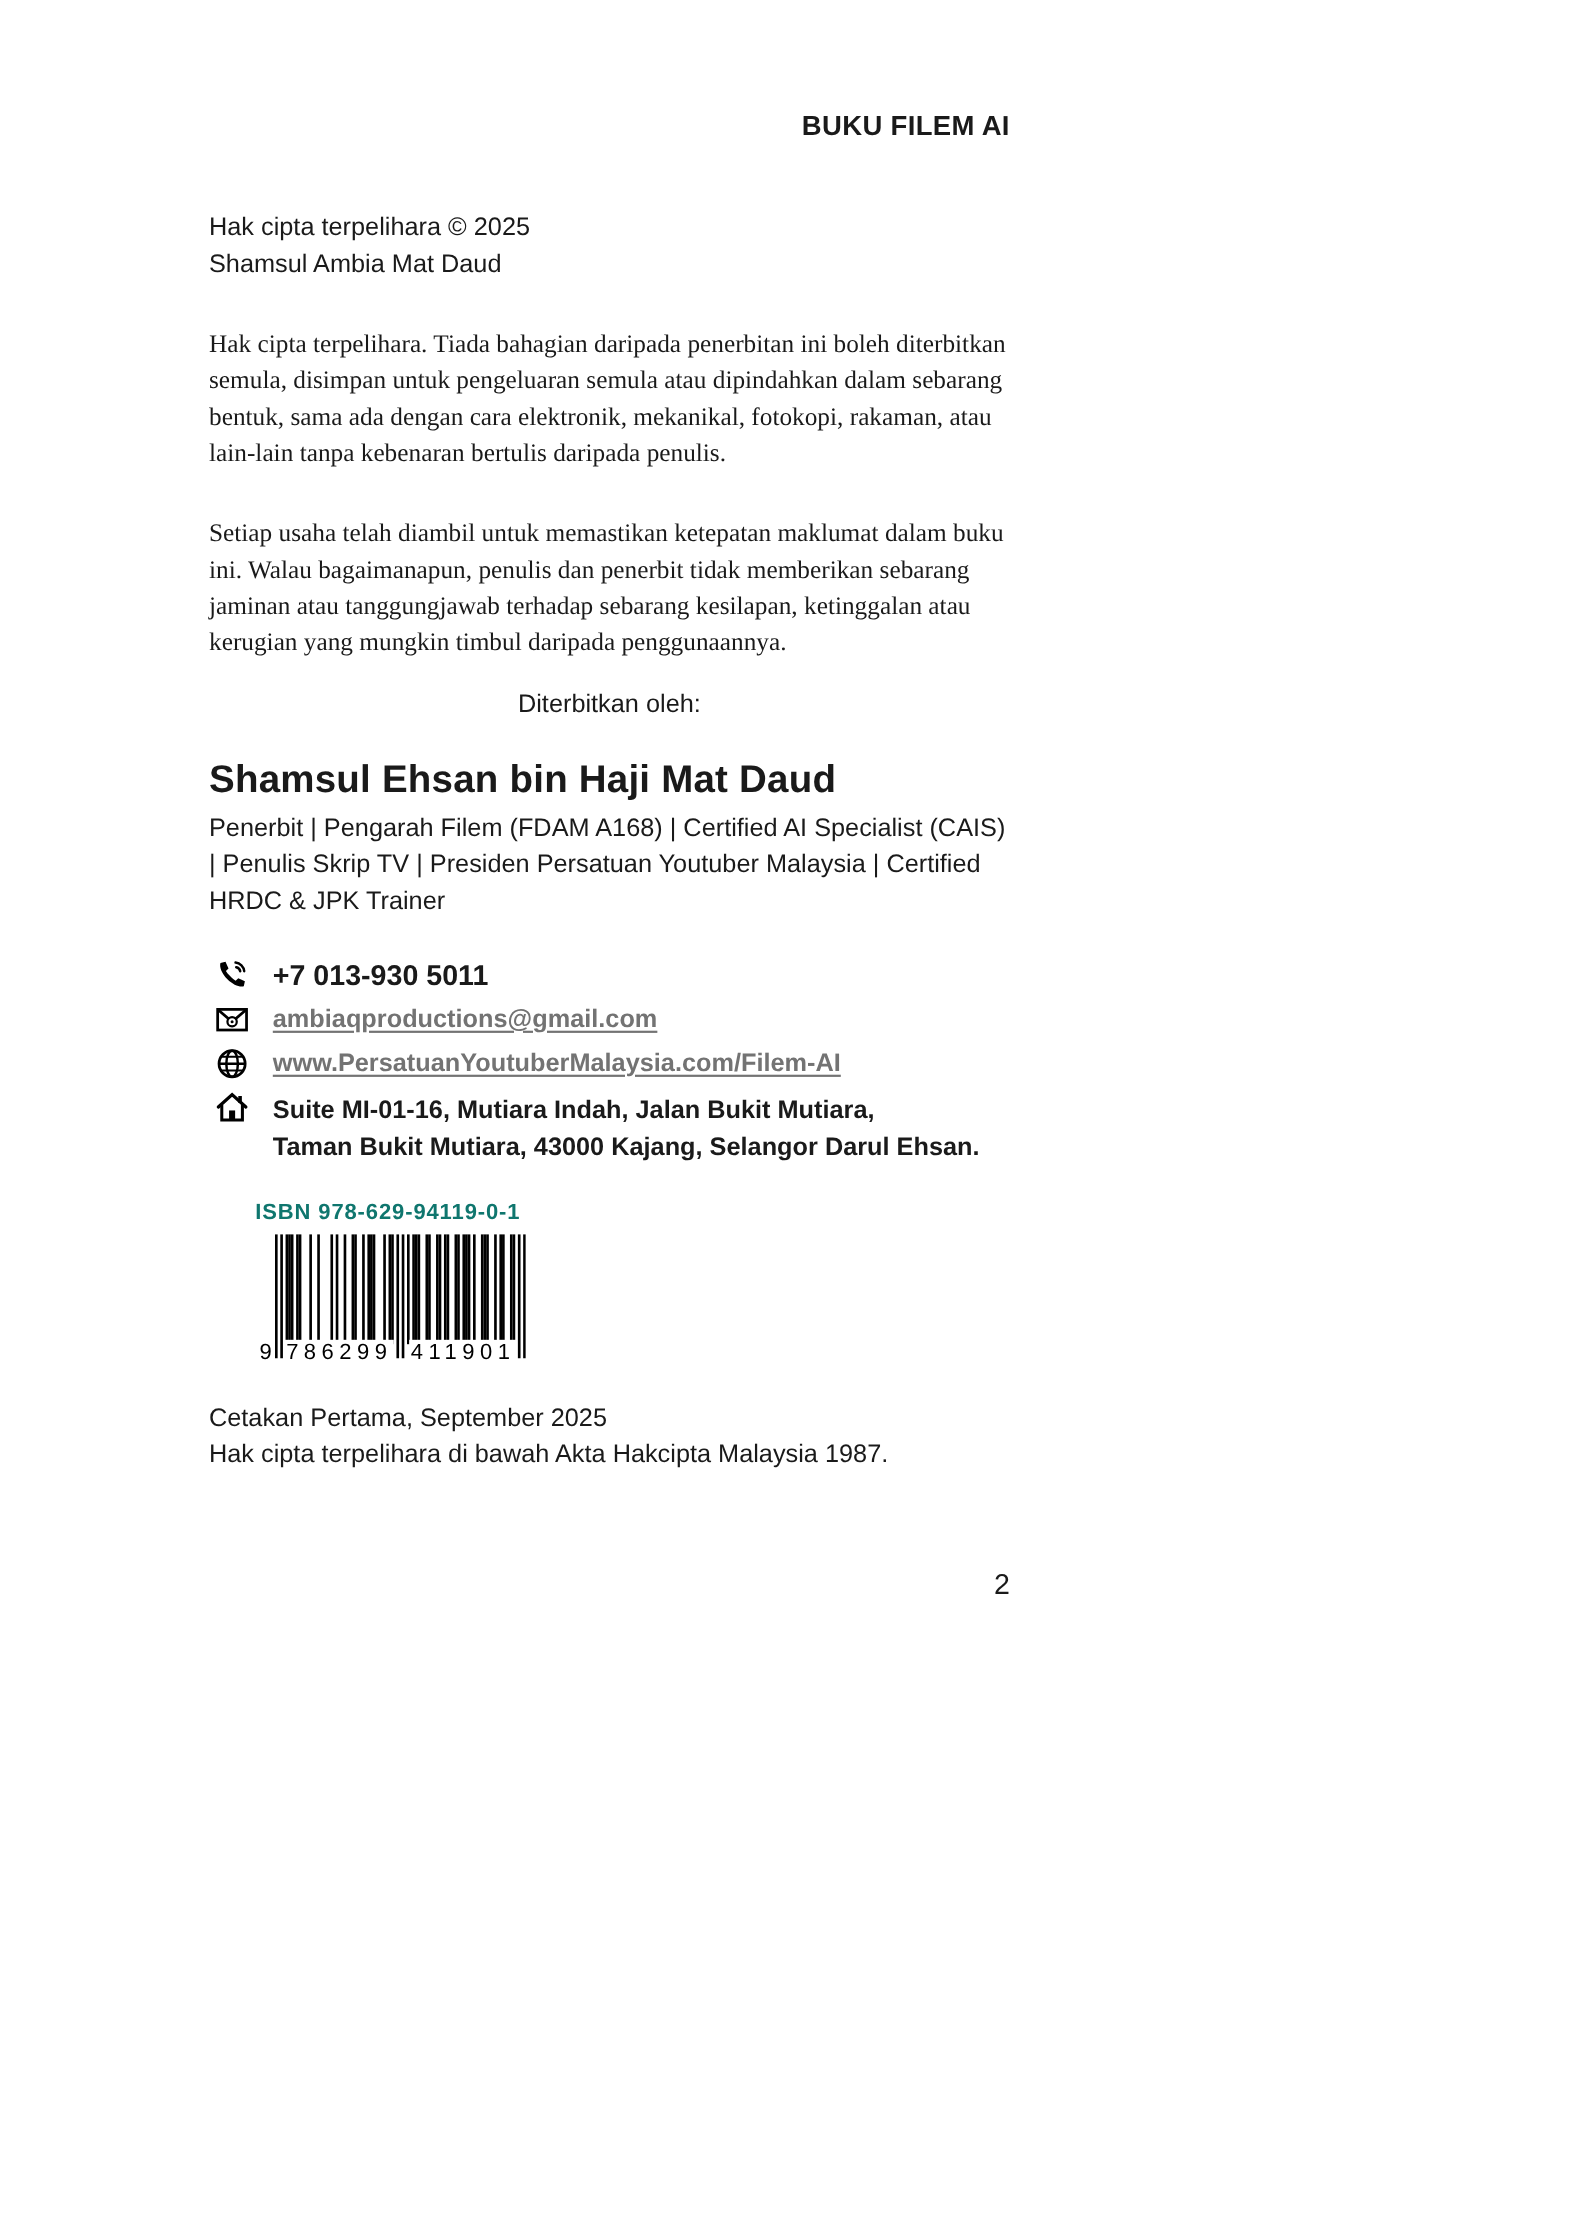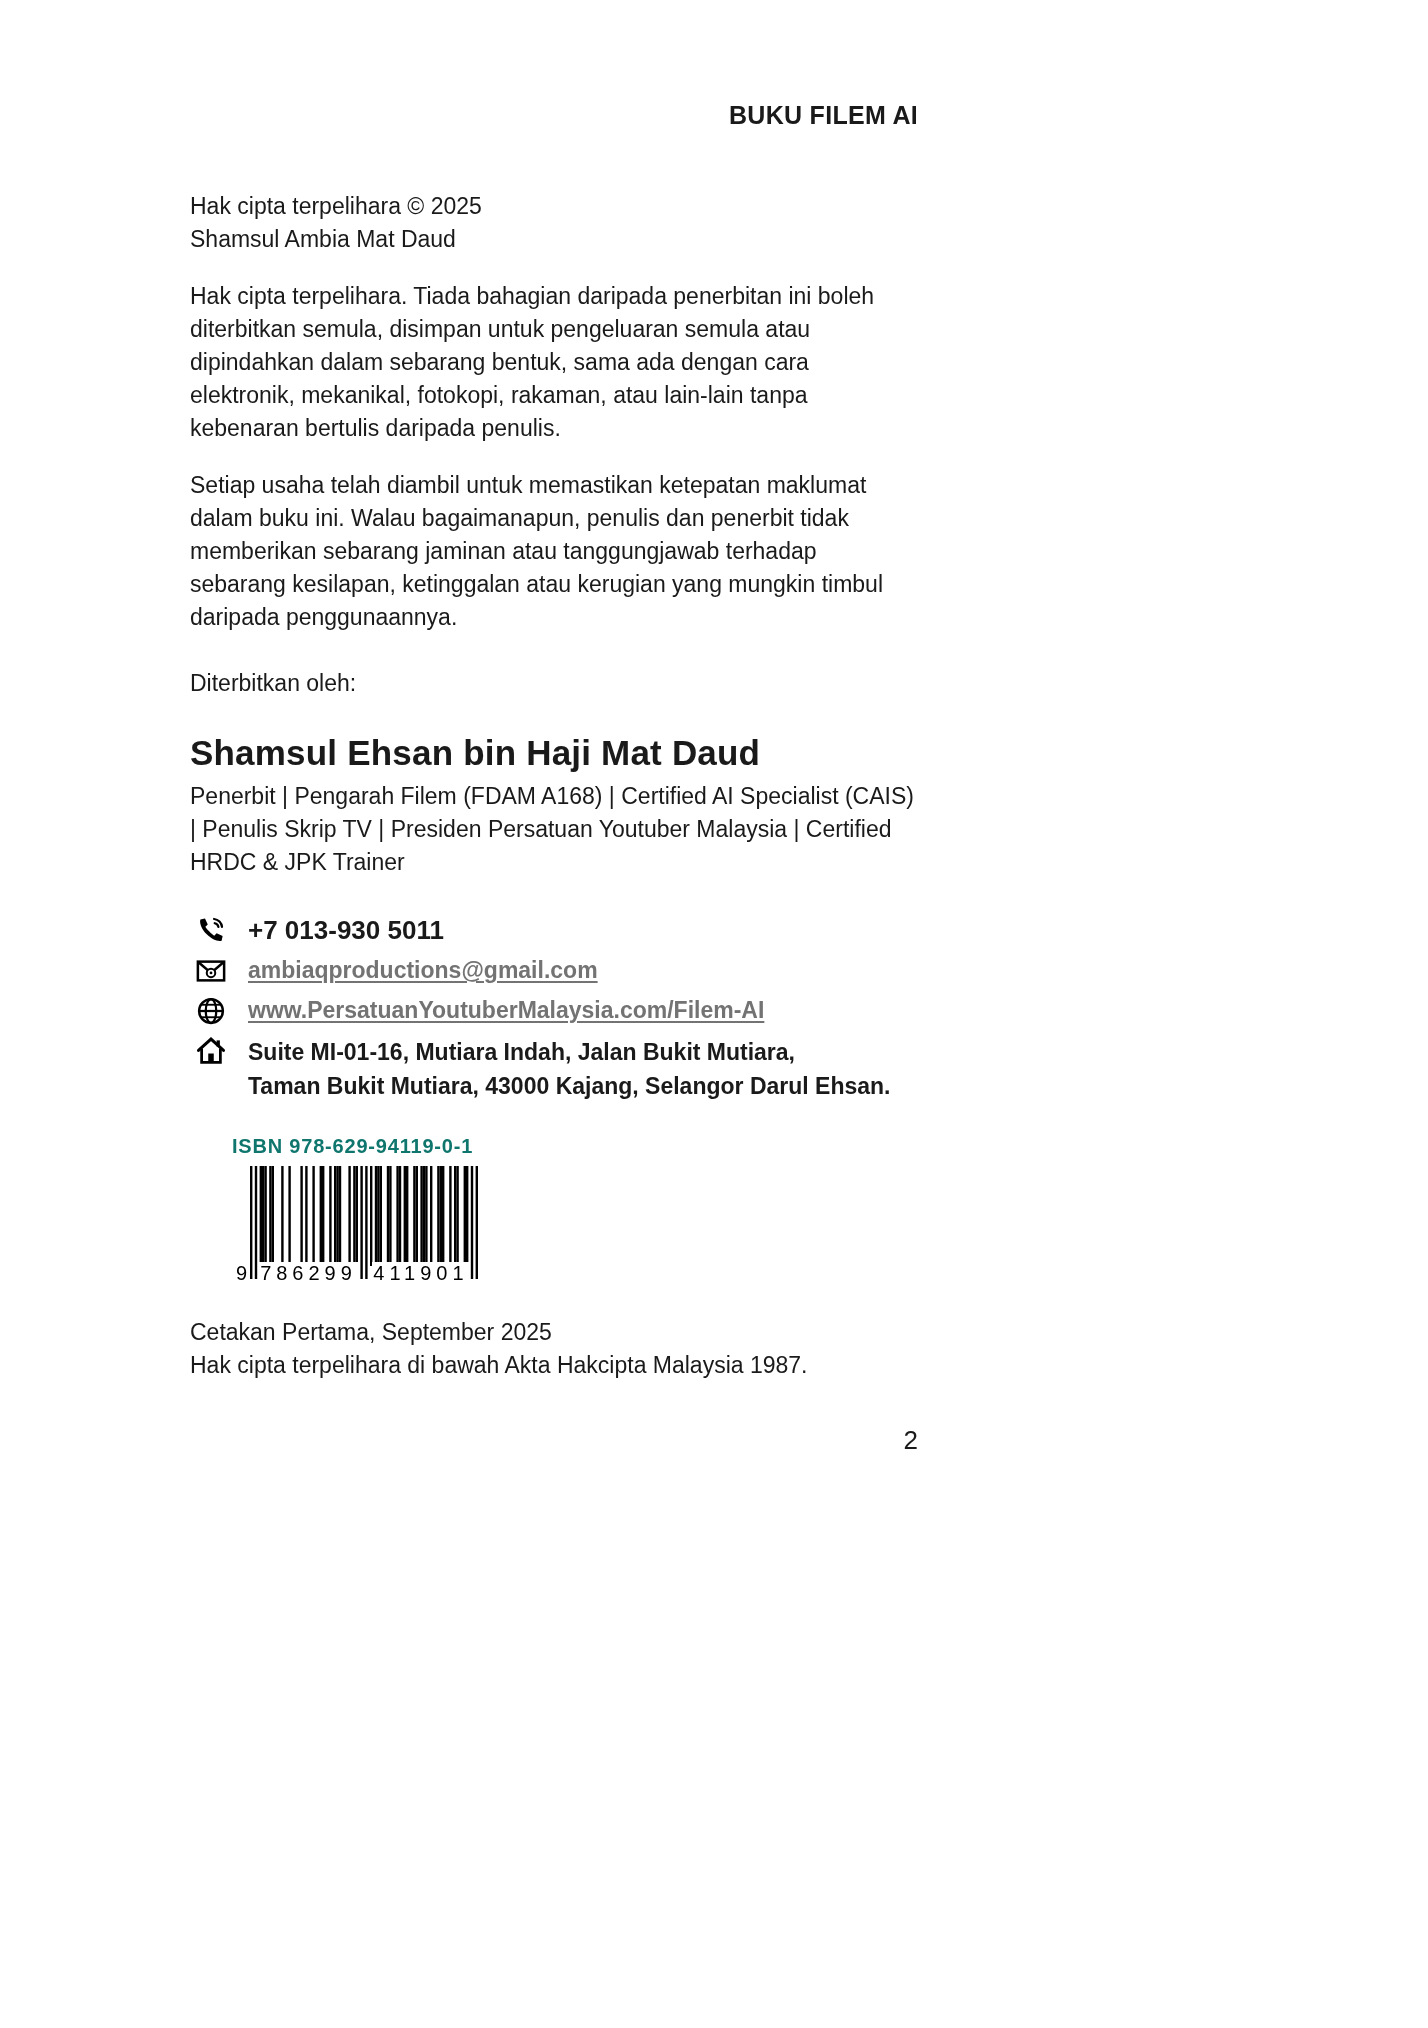--- a/index.html
+++ b/index.html
@@ -23,22 +23,22 @@
   .running-header {
     padding-top: 100px;
     text-align: right;
     font-weight: bold;
     font-size: 25px;
     line-height: 30px;
     letter-spacing: 0.3px;
   }
   .body-text { font-size: 23px; line-height: 33px; }
   .copyright-block { margin-top: 60px; }
-  .para { margin-top: 24px; }
-  .published-label { margin-top: 33px; }
+  .para { margin-top: 40px; font-family: Liberation Serif, serif; }
+  .published-label { margin-top: 23px; text-align: center; }
   .publisher-name {
     margin-top: 30px;
     font-size: 35px;
     font-weight: bold;
     line-height: 46px;
     letter-spacing: 0.2px;
   }
   .credentials { margin-top: 4px; }
   .contact-list { margin-top: 35px; }
   .contact-row {

